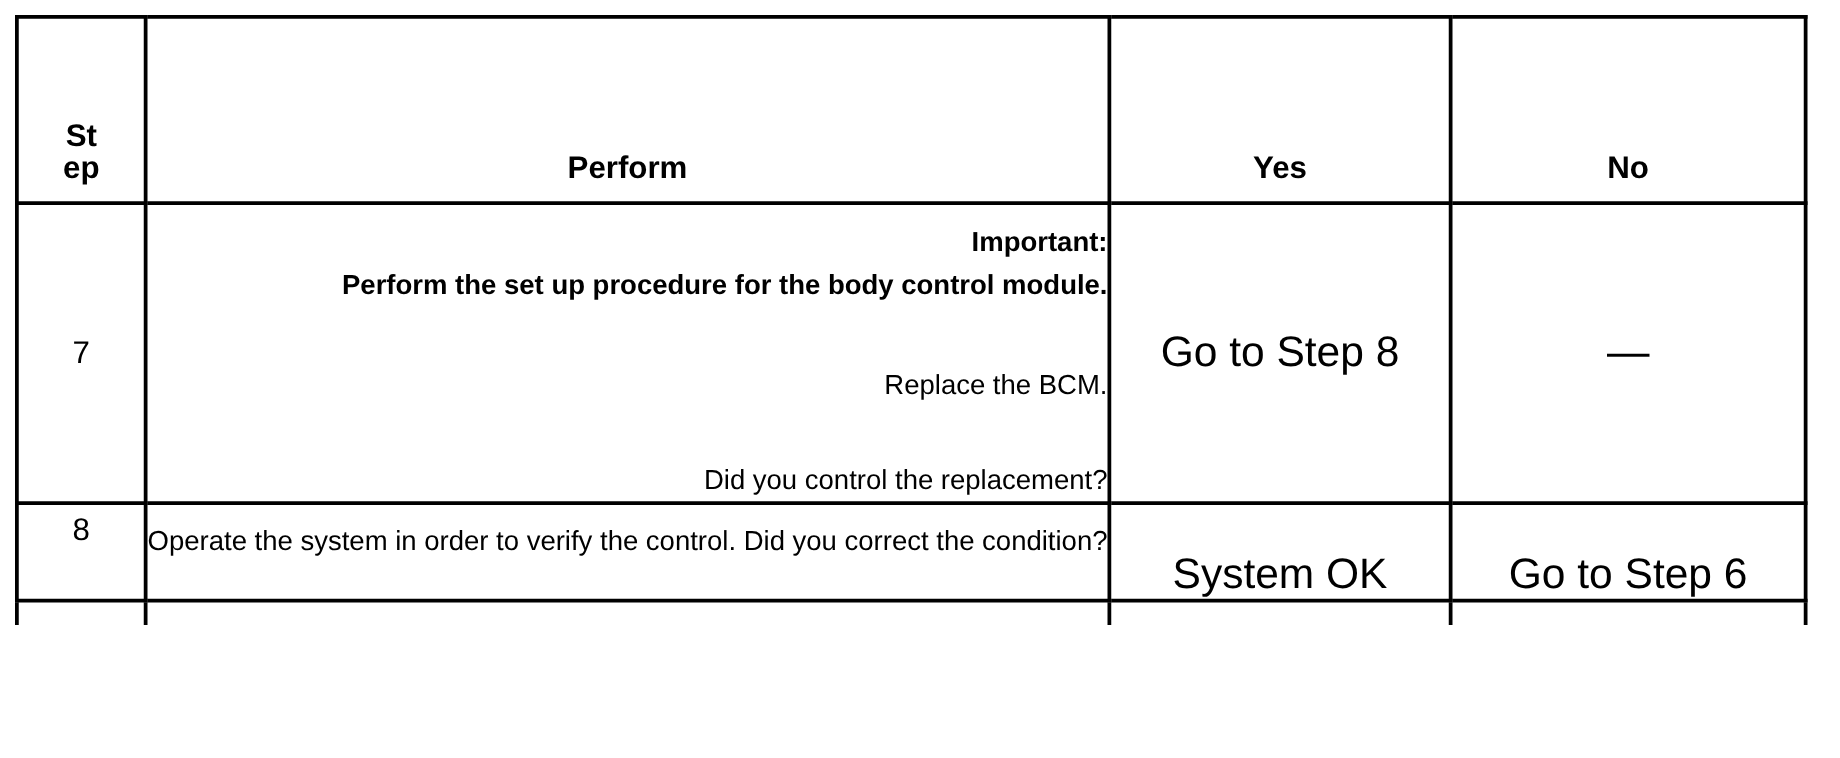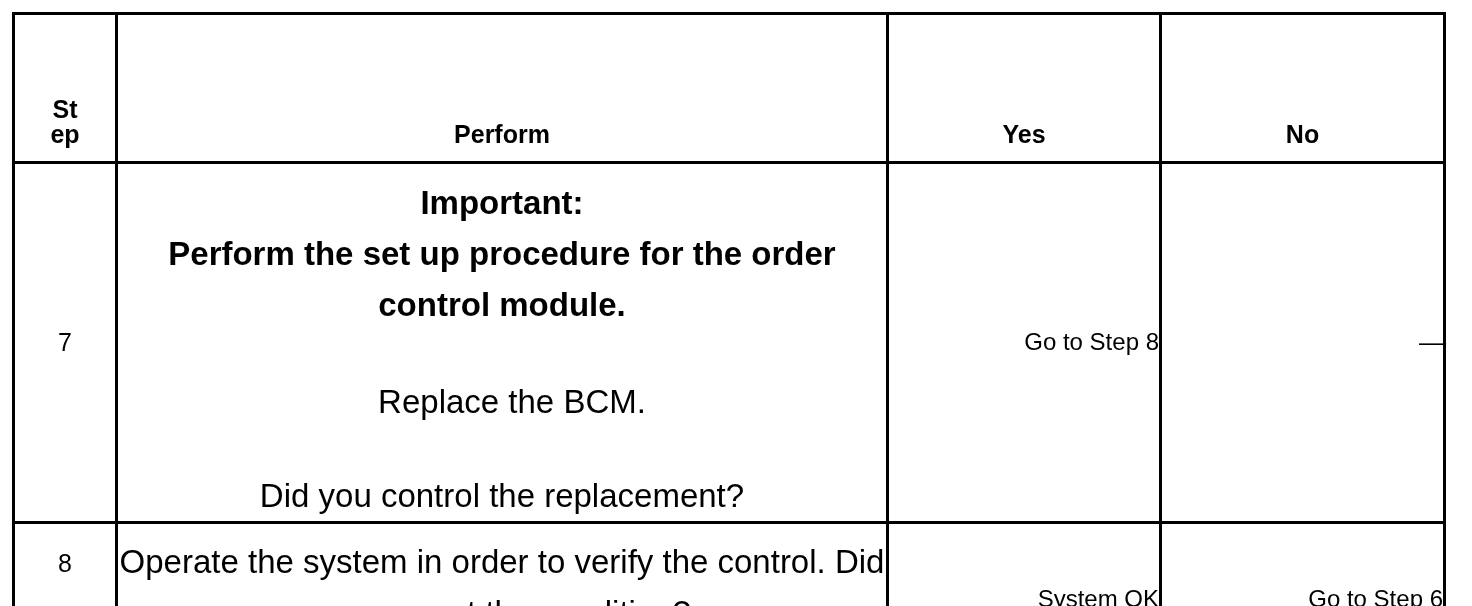--- a/index.html
+++ b/index.html
@@ -71,35 +71,35 @@
     vertical-align: middle;
     font-size: 25px;
     line-height: 1.1;
   }
   .step-cell.top-biased {
     vertical-align: middle;
     padding-bottom: 34px;
   }
 
   .action-cell {
-    text-align: center;
+    text-align: right;
     vertical-align: top;
     padding: 14px 10px 10px 14px;
-    font-size: 33px;
+    font-size: 22px;
     line-height: 1.55;
   }
   .action-cell.row8 {
     vertical-align: top;
     padding-top: 12px;
   }
 
   .answer-cell {
-    text-align: right;
+    text-align: center;
     vertical-align: bottom;
-    font-size: 24px;
+    font-size: 34px;
     padding-bottom: 24px;
   }
   .answer-cell.row8 {
     vertical-align: middle;
     padding-bottom: 0;
     padding-top: 36px;
   }
 
   .bold-block {
     font-weight: bold;
@@ -143,21 +143,21 @@
         <td>Perform</td>
         <td>Yes</td>
         <td>No</td>
       </tr>
 
       <tr class="row7">
         <td class="step-cell">7</td>
         <td class="action-cell">
           <div class="bold-block">
             <span class="ln">Important:</span>
-            <span class="ln">Perform the set up procedure for the order control module.</span>
+            <span class="ln">Perform the set up procedure for the body control module.</span>
           </div>
           <div class="gap-lg"></div>
           <div class="plain-line indent-1">Replace the BCM.</div>
           <div class="gap-md"></div>
           <div class="plain-line">Did you control the replacement?</div>
         </td>
         <td class="answer-cell">Go to Step 8</td>
         <td class="answer-cell">—</td>
       </tr>
 

